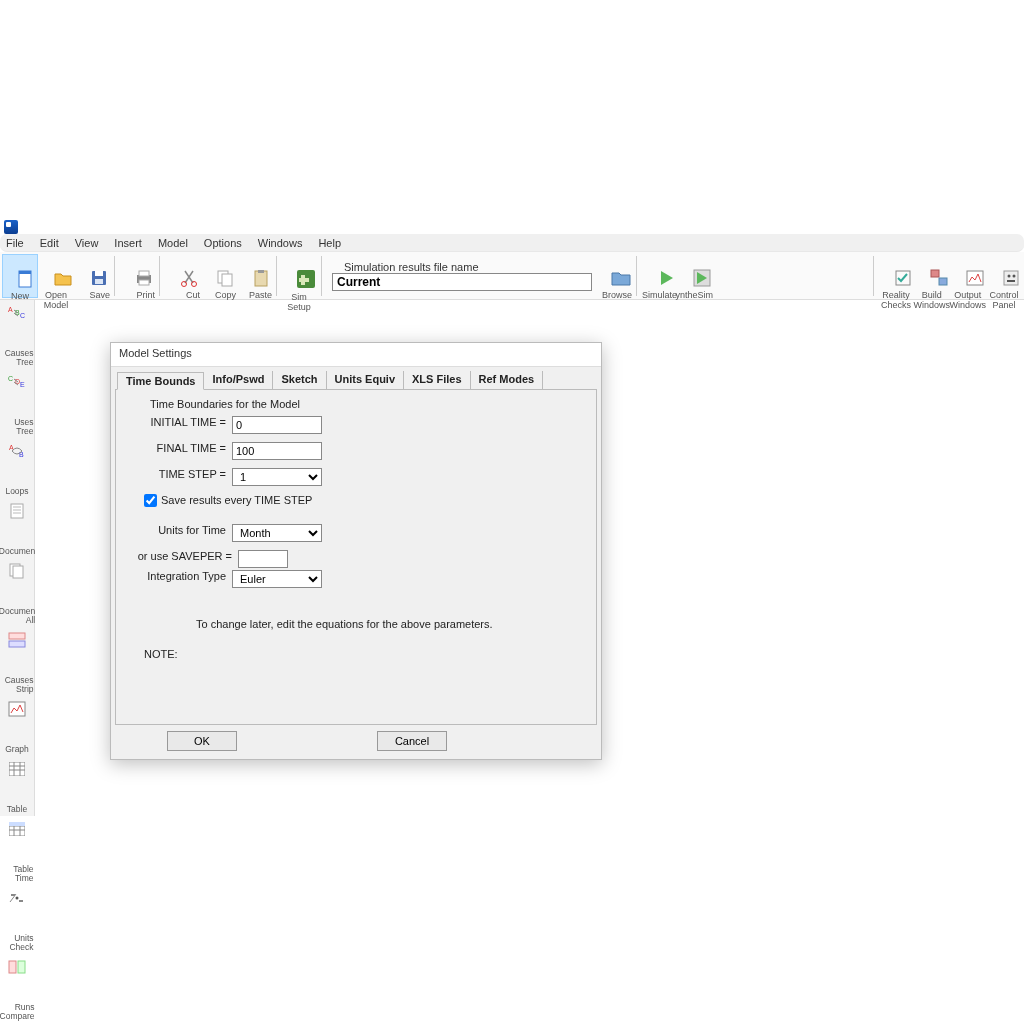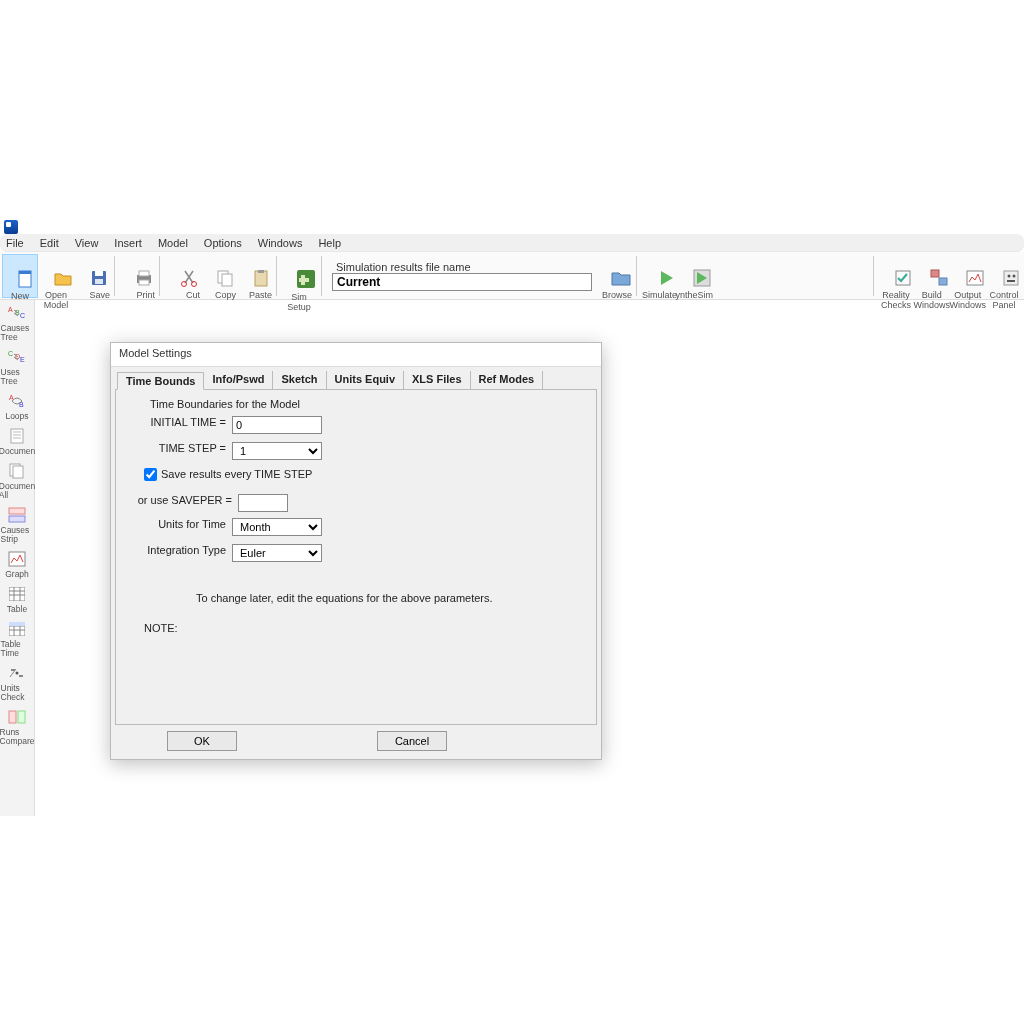--- a/index.html
+++ b/index.html
@@ -11,25 +11,25 @@
 
   .menubar { position: absolute; top: 234px; left: 0; right: 0; height: 18px; background: #f0f0f0; display: flex; align-items: center; padding-left: 6px; font-size: 11px; color: #333; border-bottom:1px solid #e8e8e8;border-radius:7px;}
   .menubar span { margin-right: 16px; cursor: default; }
 
   .toolbar { position: absolute; top: 252px; left: 0; right: 0; height: 48px; background: #fafafa; border-bottom: 1px solid #ddd; display: flex; align-items: center; padding: 2px 2px; }
   .tb-group { display: flex; align-items: flex-start; height: 44px; }
   .tb-sep { width: 1px; height: 40px; background: #ccc; margin: 2px 4px; }
   .tb-btn { display: flex; flex-direction: column; align-items: flex-end; justify-content: flex-start; width: 36px; height: 44px; font-size: 9px; color: #555; text-align:center; line-height:10px; cursor:default; padding-top:14px;}
   .tb-btn .ico { width: 22px; height: 22px; margin-bottom: 2px; display:flex;align-items:center;justify-content:center;}
   .tb-btn.highlight { background: #cce8ff; border:1px solid #99d1ff;}
-  .tb-filelabel { font-size: 11px; color: #333; margin-left: 4px; margin-top:1px;}
+  .tb-filelabel { font-size: 11px; color: #333; margin-left: 12px; margin-top:1px;}
   .tb-fileinput { font-size: 12px; font-weight:bold; height: 18px; border: 1px solid #888; padding: 0 4px; width: 260px; background:#fff;}
 
   .sidebar { position: absolute; top: 300px; left: 0; width: 35px; height: 516px; background: #f3f3f3; border-right: 1px solid #ddd; display: flex; flex-direction: column; align-items: center; padding-top: 2px; }
-  .sb-btn { width: 33px; display:flex; flex-direction:column; align-items:center; font-size: 8.5px; color:#555; text-align:left; line-height:9px; margin-bottom:3px; cursor:default; padding:1px 0;}
+  .sb-btn { width: 33px; display:flex; flex-direction:column; align-items:center; font-size: 8.5px; color:#555; text-align:right; line-height:9px; margin-bottom:3px; cursor:default; padding:1px 0;gap:25px;}
   .sb-btn .ico { width:20px; height:20px; display:flex;align-items:center;justify-content:center; margin-bottom:1px;}
 
   
   .dialog { position: absolute; top: 342px; left: 110px; width: 492px; height: 418px; background: #f0f0f0; border: 1px solid #bbb; box-shadow: 0 4px 18px rgba(0,0,0,0.25); }
   .dialog-title { height: 24px; background: #fff; border-bottom: 1px solid #ddd; font-size: 11px; color: #333; padding: 4px 8px; }
   .tabs { display: flex; font-size: 11px; margin: 4px 6px 0 6px; font-weight: bold; }
   .tab { padding: 2px 8px; border-right: 1px solid #bbb; background: #f0f0f0; color:#222; cursor:default;}
   .tab.active { background: #f0f0f0; border: 1px solid #bbb; border-bottom: 1px solid #f0f0f0; position: relative; top: 1px; }
   .tabpanel { border: 1px solid #bbb; margin: 0 4px; height: 336px; padding: 8px 10px; font-size: 11px; color:#222; background:#f0f0f0;}
   .form-row { display: flex; align-items: flex-start; height: 26px; }
@@ -341,35 +341,39 @@
     <div class="tab">XLS Files</div>
     <div class="tab">Ref Modes</div>
   </div>
   <div class="tabpanel">
     <div style="margin:0 0 6px 24px">Time Boundaries for the Model</div>
     <div class="form-row">
       <label>INITIAL TIME =</label>
       <input type="text" value="0" style="">
     </div>
     <div class="form-row">
+      <label>FINAL TIME =</label>
+      <input type="text" value="100" style="">
+    </div>
+    <div class="form-row">
       <label>TIME STEP =</label>
       <select><option>1</option></select>
     </div>
     <div class="form-row" style="margin-left:18px">
       <input type="checkbox" checked="" style="margin-right: 4px;">
       <span>Save results every TIME STEP</span>
     </div>
+    <div class="form-row" style="margin-top:4px">
+      <label>Units for Time</label>
+      <select><option>Month</option></select>
+    </div>
     <div class="form-row" style="height:20px">
       <label style="width:106px">or use SAVEPER =</label>
       <input type="text" style="width: 50px;" value="">
     </div>
-    <div class="form-row" style="margin-top:4px">
-      <label>Units for Time</label>
-      <select><option>Month</option></select>
-    </div>
     <div class="form-row">
       <label>Integration Type</label>
       <select><option>Euler</option></select>
     </div>
     <div style="margin:22px 0 0 70px">To change later, edit the equations for the above parameters.</div>
     <div style="margin:18px 0 0 18px">NOTE:</div>
   </div>
   <div class="dialog-buttons">
     <button>OK</button>
     <button>Cancel</button>

